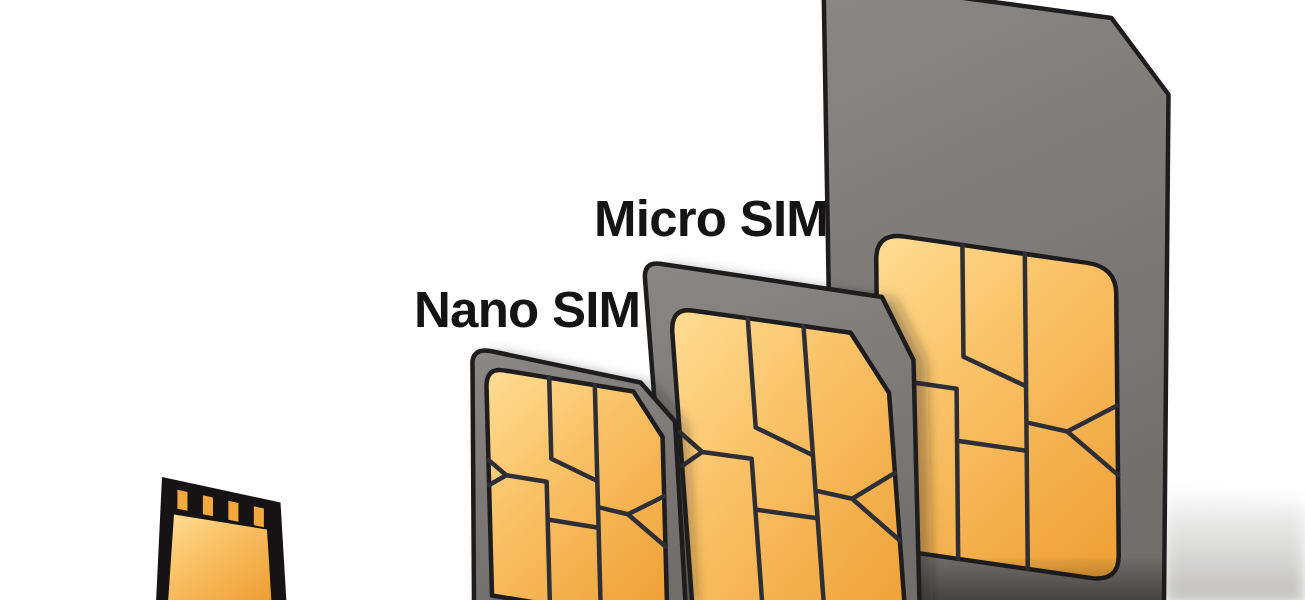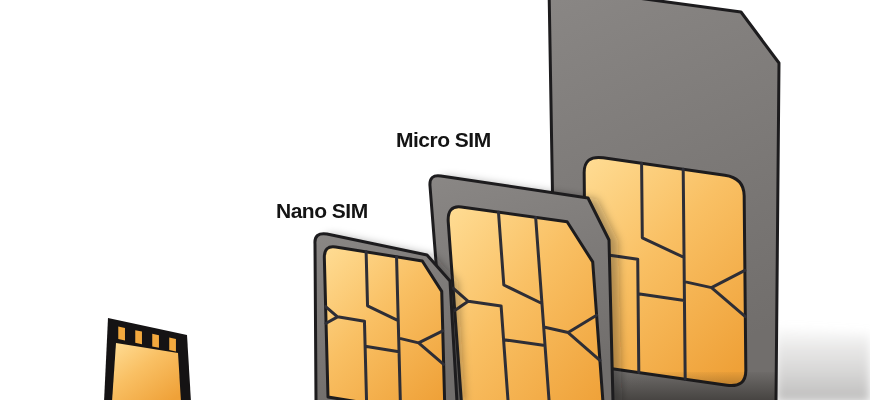--- a/index.html
+++ b/index.html
@@ -6,28 +6,28 @@
   .stage {
     position:relative; width:870px; height:400px;
     background: var(--bg, #ffffff);
     overflow:hidden;
     font-family:"Liberation Sans", sans-serif;
   }
   .scene { position:absolute; inset:0; display:block; }
   .sim-label {
     position:absolute;
     font-weight:700;
-    font-size:21px;
+    font-size:34px;
     letter-spacing:-0.5px;
     color: var(--text, #141414);
     line-height:1;
     white-space:nowrap;
   }
   .label-micro { left:396px; top:129px; }
-  .label-nano  { left:276px; top:200px; }
+  .label-nano  { left:276px; top:190px; }
   .label-esim  { left:106px; top:236px; }
 
   .card-fill   { fill:url(#cardGrad); stroke:var(--outline,#1d1c1e); stroke-width:3; stroke-linejoin:round; }
   .pad-fill    { fill:url(#goldGrad); stroke:var(--outline,#1d1c1e); stroke-width:3; stroke-linejoin:round; }
   .pad-line    { fill:none; stroke:var(--pad-line,#2e2e36); stroke-width:3; stroke-linejoin:round; stroke-linecap:round; }
   .chip-body   { fill:var(--chip-black,#151314); }
   .chip-pin    { fill:var(--pin-gold,#f3a93e); }
   .chip-center { fill:url(#goldGrad); }
   .card-shadow { fill:rgba(30,28,26,0.33); }
 </style>

